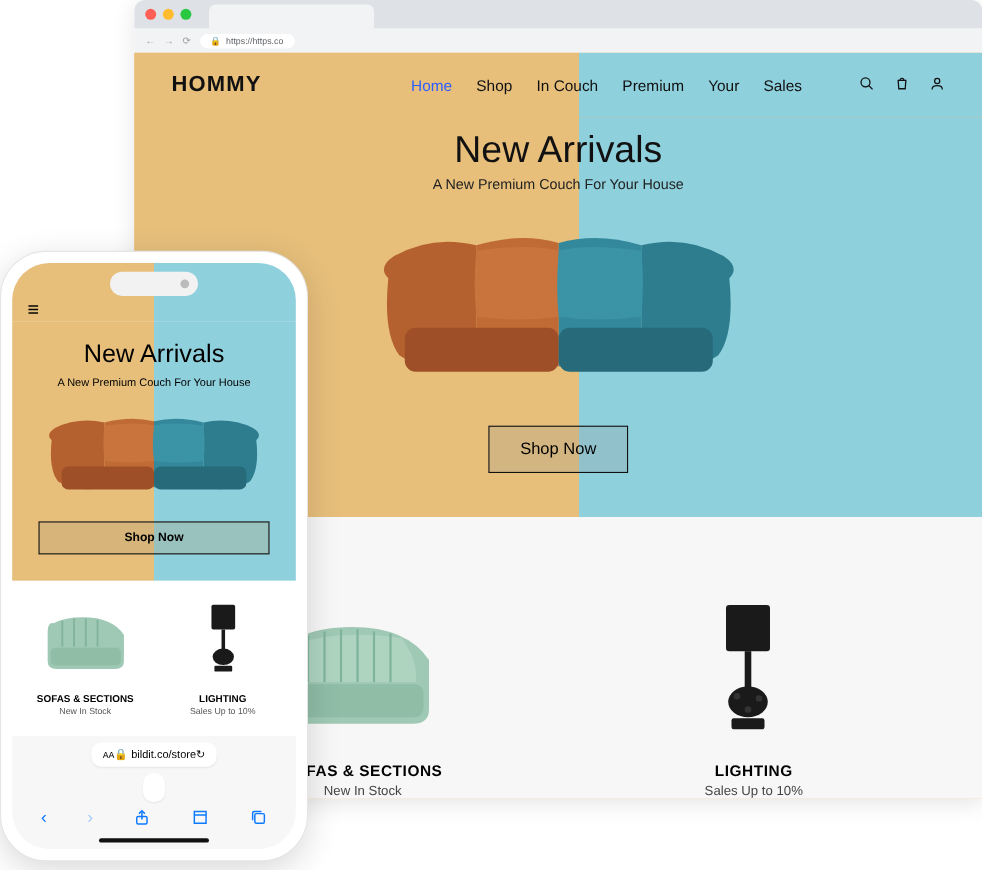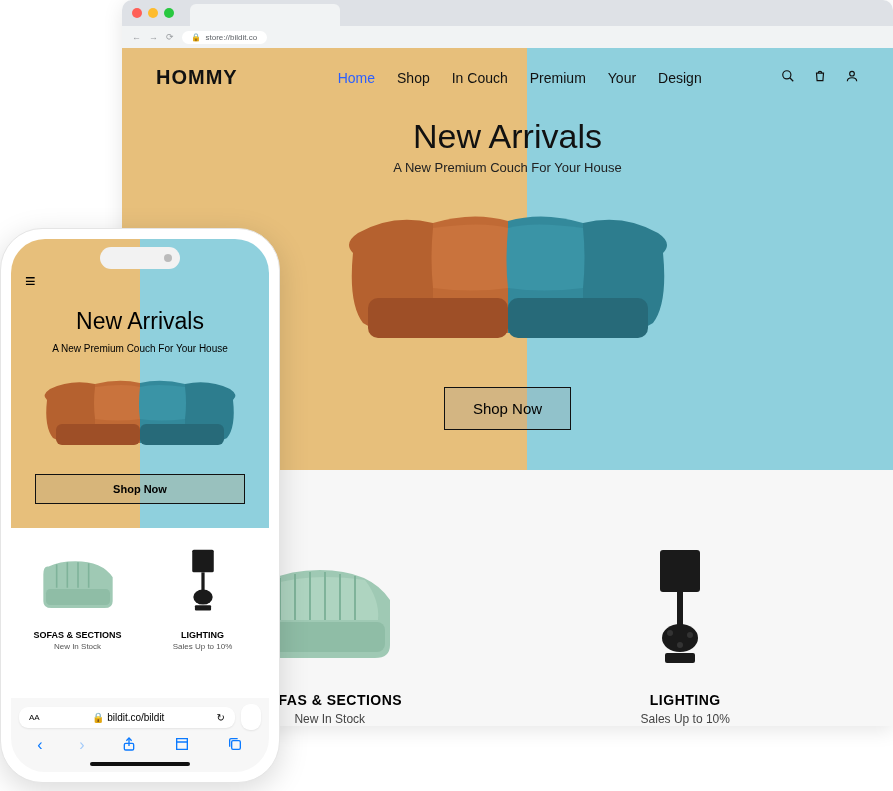--- a/index.html
+++ b/index.html
@@ -15,21 +15,21 @@
 .tl.green { background: #28c840; }
 .tab { background: #f1f3f4; height: 22px; width: 150px; margin-left: 10px; border-radius: 6px 6px 0 0; align-self: flex-end; }
 .browser-toolbar { background: #f1f3f4; height: 22px; display: flex; align-items: center; padding: 0 10px; gap: 8px; font-size: 9px; color: #5f6368; }
 .nav-arrow { cursor: pointer; opacity: 0.6; }
 .addr { background: #fff; border-radius: 10px; padding: 2px 10px; flex: 0 0 auto; display: flex; align-items: center; gap: 4px; font-size: 8px; color: #5f6368; }
 
 
 .site { background: #fdba74; }
 .site-header { display: flex; align-items: center; padding: 18px 34px; gap: 20px; background: linear-gradient(90deg, #e7bf7b 0%, #e7bf7b 52.5%, #8fd0dd 52.5%, #8fd0dd 100%); }
 .logo { font-weight: 800; font-size: 20px; letter-spacing: 1px; color: #111; }
-.nav { display: flex; gap: 22px; margin-left: 80px; }
+.nav { display: flex; gap: 22px; margin-left: 116px; }
 .nav a { text-decoration: none; color: #111; font-size: 14px; }
 .nav a.active { color: #2b5fff; }
 .header-icons { margin-left: auto; display: flex; gap: 18px; color: #111; font-size: 13px; }
 
 .hero { background: linear-gradient(90deg, #e7bf7b 0%, #e7bf7b 52.5%, #8fd0dd 52.5%, #8fd0dd 100%); text-align: center; padding: 10px 0 40px; }
 .hero h1 { font-size: 34px; font-weight: 400; color: #111; }
 .hero p { font-size: 13px; color: #222; margin-top: 4px; }
 .couch-wrap { margin: 18px auto 0; width: 350px; height: 170px; position: relative; }
 .couch { position: absolute; inset: 0; }
 .shop-btn { margin: 24px auto 0; display: inline-block; padding: 12px 28px; border: 1.5px solid #111; background: rgba(150,150,150,0.25); font-size: 15px; cursor: pointer; }
@@ -51,21 +51,21 @@
 .m-hero h1 { font-size: 23px; font-weight: 400; }
 .m-hero p { font-size: 10px; margin-top: 8px; }
 .m-couch { width: 210px; height: 90px; margin: 14px auto 0; position: relative; }
 .m-shop { margin: 16px auto 0; padding: 8px 0; width: 210px; border: 1.5px solid #111; font-size: 11px; font-weight: 600; background: rgba(180,160,120,0.3); cursor:pointer; }
 .m-cats { display: flex; justify-content: space-around; padding: 14px 4px 0; background: #fff; }
 .m-cat { text-align: center; width: 100px; }
 .m-cat-img { height: 80px; display:flex; align-items:center; justify-content:center; }
 .m-cat h4 { font-size: 9px; font-weight: 700; margin-top: 8px; }
 .m-cat p { font-size: 8px; color: #555; margin-top: 2px; }
 .m-bottom { position: absolute; bottom: 0; left: 0; right: 0; background: #f7f7f7; padding: 6px 8px 4px; }
-.m-addr-row { display: flex; gap: 6px; align-items: center; }
+.m-addr-row { display: flex; gap: 6px; align-items: center; flex-direction: column; }
 .m-addr { flex: 1; background: #fff; border-radius: 9px; padding: 5px 10px; display: flex; align-items: center; justify-content: space-between; font-size: 10px; box-shadow: 0 1px 2px rgba(0,0,0,0.08); }
 .m-addr-side { width: 20px; height: 26px; background: #fff; border-radius: 9px; box-shadow: 0 1px 2px rgba(0,0,0,0.08); }
 .m-nav { display: flex; justify-content: space-around; margin-top: 6px; font-size: 16px; color: #0b7aff; }
 .home-ind { width: 100px; height: 4px; background: #111; border-radius: 3px; margin: 6px auto 2px; }
 
 .icon { display: inline-block; }
 </style>
 </head>
 <body>
 
@@ -77,33 +77,33 @@
       <div class="tl green"></div>
     </div>
     <div class="tab"></div>
   </div>
   <div class="browser-toolbar">
     <span class="nav-arrow">←</span>
     <span class="nav-arrow">→</span>
     <span class="nav-arrow">⟳</span>
     <div class="addr">
       <span>🔒</span>
-      <span>store://bildit.co</span>
+      <span>https://https.co</span>
     </div>
   </div>
   <div class="site">
     <div class="site-header">
       <div class="logo">HOMMY</div>
       <nav class="nav">
         <a href="#" class="active">Home</a>
         <a href="#">Shop</a>
         <a href="#">In Couch</a>
         <a href="#">Premium</a>
         <a href="#">Your</a>
-        <a href="#">Design</a>
+        <a href="#">Sales</a>
       </nav>
       <div class="header-icons">
         <span class="icon"><svg width="14" height="14" viewBox="0 0 24 24" fill="none" stroke="#111" stroke-width="2">
               <circle cx="10" cy="10" r="7"></circle>
               <line x1="21" y1="21" x2="15" y2="15"></line>
             </svg></span>
         <span class="icon"><svg width="14" height="14" viewBox="0 0 24 24" fill="none" stroke="#111" stroke-width="2">
               <path d="M6 7h12l-1 13H7z"></path>
               <path d="M9 7a3 3 0 016 0"></path>
             </svg></span>
@@ -229,21 +229,21 @@
             </svg>
         </div>
         <h4>LIGHTING</h4>
         <p>Sales Up to 10%</p>
       </div>
     </div>
     <div class="m-bottom">
       <div class="m-addr-row">
         <div class="m-addr">
           <span style="font-size:8px">AA</span>
-          <span><span>🔒</span> <span>bildit.co/bildit</span></span>
+          <span><span>🔒</span> <span>bildit.co/store</span></span>
           <span>↻</span>
         </div>
         <div class="m-addr-side"></div>
       </div>
       <div class="m-nav">
         <span>‹</span>
         <span style="opacity:.35">›</span>
         <span><svg width="16" height="16" viewBox="0 0 24 24" fill="none" stroke="#0b7aff" stroke-width="2">
               <path d="M12 3v12"></path>
               <path d="M8 7l4-4 4 4"></path>

